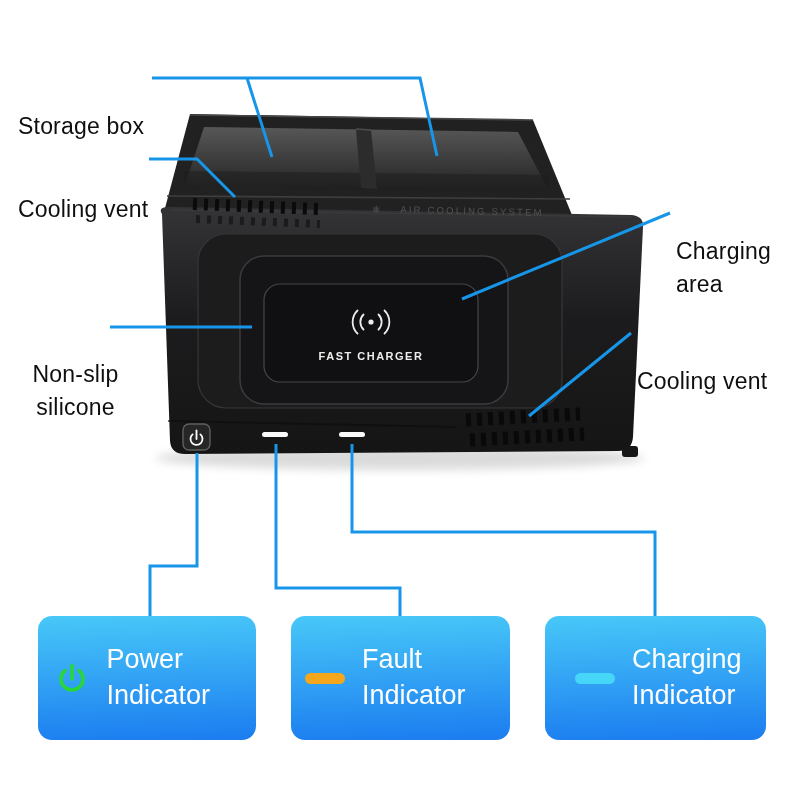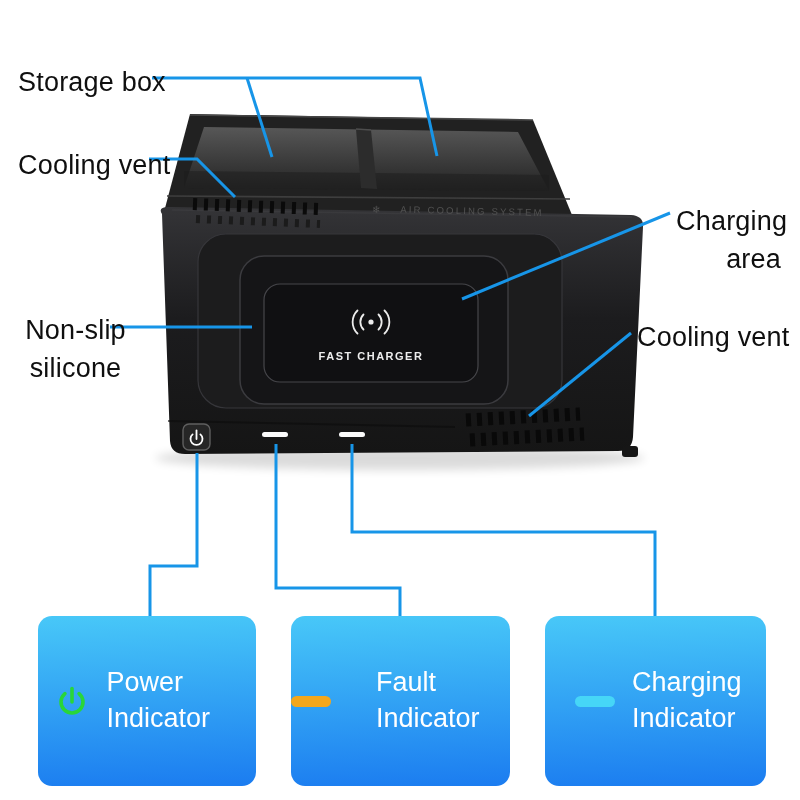--- a/index.html
+++ b/index.html
@@ -5,25 +5,26 @@
   html,body{margin:0;padding:0;}
   body{
     width:800px;height:800px;position:relative;overflow:hidden;
     background:#ffffff;
     font-family:"Liberation Sans", sans-serif;
   }
   .stage{position:absolute;inset:0;}
   svg.scene{position:absolute;left:0;top:0;display:block;}
   .callout{stroke:var(--accent,#1795e8);stroke-width:3;fill:none;}
   .label{
-    position:absolute;color:#0f0f0f;font-size:27px;line-height:1.42;
+    position:absolute;color:#0f0f0f;font-size:23px;line-height:1.42;
     letter-spacing:.2px;
+    margin-top:47px;
   }
   .card{
-    position:absolute;top:616px;height:170px;border-radius:14px;
+    position:absolute;top:616px;height:124px;border-radius:14px;
     background:linear-gradient(178deg,var(--card-grad-top,#48c8f8) 0%,var(--card-grad-bottom,#1b7cf0) 100%);
     display:flex;align-items:center;justify-content:center;gap:17px;
     color:#ffffff;
   }
   .card-text{font-size:27px;line-height:1.33;max-width:134px;}
   .power-glyph{stroke:var(--power-green,#29d63a);fill:none;stroke-width:3.6;stroke-linecap:round;}
   .dash{width:40px;height:11px;border-radius:6px;flex:0 0 auto;}
   .dash.fault{background:var(--fault-orange,#f4a71c);}
   .dash.charging{background:var(--charging-cyan,#46d6f7);}
 </style>
@@ -116,33 +117,33 @@
       <path class="callout" d="M110,327 H252"></path>
       <path class="callout" d="M631,333 L529,416"></path>
       <path class="callout" d="M197,453 V566 H150 V617"></path>
       <path class="callout" d="M276,444 V588 H400 V617"></path>
       <path class="callout" d="M352,444 V532 H655 V617"></path>
     </g>
   </svg>
 
   <div class="label" style="left:18px;top:63px;">Storage box</div>
   <div class="label" style="left:18px;top:146px;">Cooling vent</div>
-  <div class="label" style="left:676px;top:202px;width:105px;text-align:right;">Charging area</div>
+  <div class="label" style="left:676px;top:188px;width:105px;">Charging area</div>
   <div class="label" style="left:18px;top:311px;width:115px;text-align:center;">Non-slip silicone</div>
   <div class="label" style="left:637px;top:318px;">Cooling vent</div>
 
   <div class="card" style="left:38px;width:218px;">
     <svg width="36" height="36" viewBox="0 0 36 36">
       <path class="power-glyph" d="M10.93,10.57 A11,11 0 1 0 25.07,10.57"></path>
       <line class="power-glyph" x1="18" y1="5.5" x2="18" y2="19"></line>
     </svg>
     <div class="card-text">Power Indicator</div>
   </div>
 
-  <div class="card" style="left:291px;width:219px;justify-content:space-between;">
+  <div class="card" style="left:291px;width:219px;">
     <div class="dash fault"></div>
     <div class="card-text">Fault Indicator</div>
   </div>
 
   <div class="card" style="left:545px;width:221px;justify-content:flex-end;">
     <div class="dash charging"></div>
     <div class="card-text">Charging Indicator</div>
   </div>
 
 </div>

